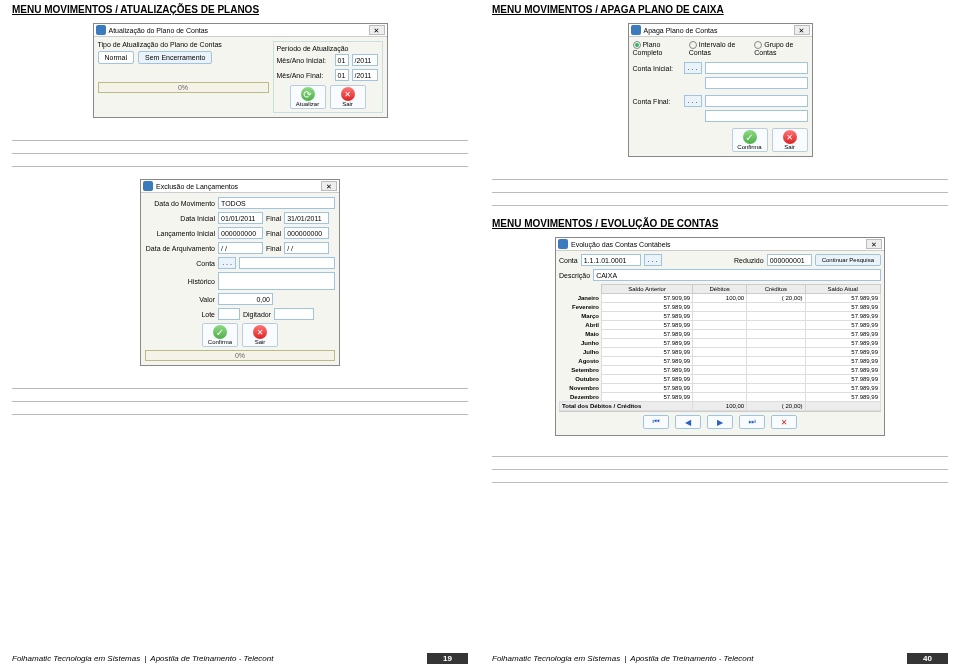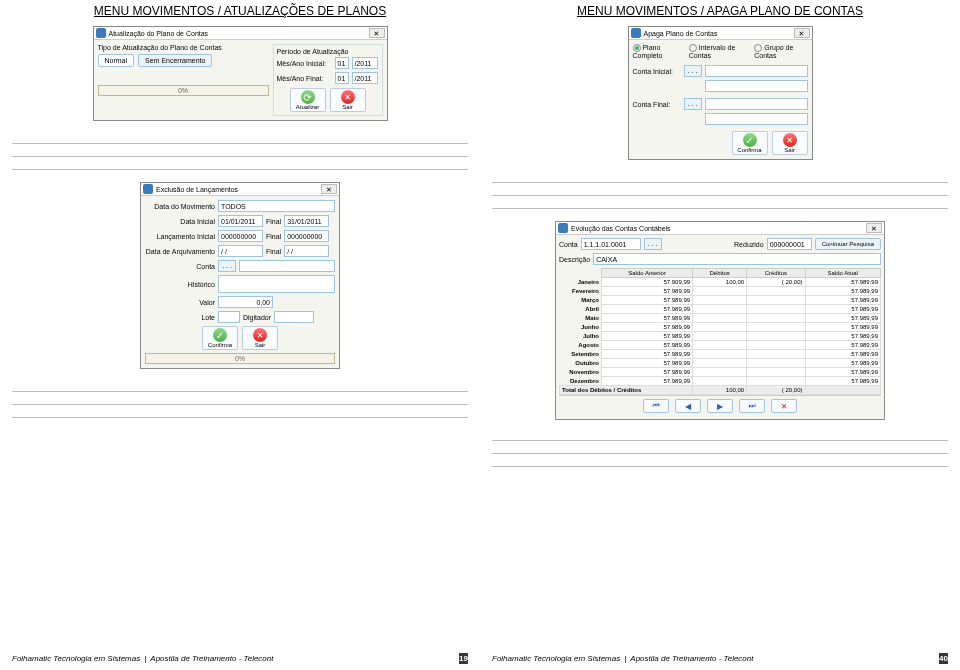--- a/index.html
+++ b/index.html
@@ -1,20 +1,20 @@
 <!DOCTYPE html>
 <html><head>
 <meta charset="utf-8">
 <style>
   * { box-sizing: border-box; margin: 0; padding: 0; }
   body { font-family: Arial, sans-serif; font-size: 8px; background: #fff; width: 960px; height: 670px; position: relative; }
   .page { position: absolute; width: 480px; height: 670px; padding: 4px 12px; }
   .page-left { left: 0; }
   .page-right { left: 480px; }
-  .section-title { font-size: 12px; font-weight: normal; text-decoration: underline; margin-bottom: 8px; text-align: center; }
+  .section-title { font-size: 10px; font-weight: bold; text-decoration: underline; margin-bottom: 8px; }
   .dialog { border: 1px solid #888; background: #f5f5f0; font-size: 7px; margin-bottom: 10px; position: relative; }
   .dialog-sm { width: 295px; margin: 0 auto 10px; }
   .dialog-lg { width: 325px; margin: 0 0 10px; }
   .titlebar { display: flex; align-items: center; background: #fff; border-bottom: 1px solid #ccc; padding: 1px 2px; font-size: 7px; }
   .titlebar .icon-app { width: 10px; height: 10px; background: #3a7abd; border-radius: 2px; margin-right: 3px; }
   .titlebar .spacer { flex: 1; }
   .titlebar .close-x { width: 16px; height: 10px; border: 1px solid #bbb; background: #eee; text-align: center; line-height: 9px; font-size: 7px; }
   .dlg-body { padding: 4px; }
   .row { display: flex; align-items: center; gap: 3px; margin-bottom: 3px; }
   .lbl { font-size: 7px; white-space: nowrap; }
@@ -25,21 +25,21 @@
   .progress { height: 11px; border: 1px solid #bb8; background: #f5f3e8; display: flex; align-items: center; justify-content: center; font-size: 7px; color: #666; }
   .btn-icon { width: 36px; border: 1px solid #bcd; border-radius: 2px; padding: 1px; display: flex; flex-direction: column; align-items: center; font-size: 6px; background: #f8fcff; }
   .btn-icon .circ-g { width: 14px; height: 14px; border-radius: 7px; background: linear-gradient(#8fd986,#4fb048); display:flex;align-items:center;justify-content:center;color:#fff;font-size:10px; }
   .btn-icon .circ-r { width: 14px; height: 14px; border-radius: 7px; background: linear-gradient(#f77,#d22); display:flex;align-items:center;justify-content:center;color:#fff;font-size:8px; }
   .radio { width: 8px; height: 8px; border-radius: 4px; border: 1px solid #888; display: inline-block; vertical-align: middle; position: relative; }
   .radio.checked::after { content:''; position:absolute; left:1px; top:1px; width:4px; height:4px; border-radius:2px; background:#2b6; }
   .dots-btn { width: 18px; height: 12px; border: 1px solid #a0c4de; background: #eaf3fa; font-size: 7px; text-align:center; line-height:10px; }
   .writing-lines { margin: 4px 0 12px; }
   .wl { border-bottom: 1px solid #bbb; height: 13px; }
   .footer { position: absolute; bottom: 6px; left: 12px; right: 12px; display: flex; align-items: center; font-size: 8px; gap: 4px; font-style: italic;}
-  .pg-badge { background: #353535; color: #fff; font-weight: bold; padding: 1px 0; font-style: normal;}
+  .pg-badge { background: #353535; color: #fff; font-weight: bold; padding: 1px 16px; font-style: normal;}
   
   .tbl { width: 100%; font-size: 6px; border-collapse: collapse; }
   .tbl th { background: #ececec; border: 1px solid #ccc; padding: 1px 2px; text-align: center; font-weight: normal;}
   .tbl td { border: 1px solid #ddd; padding: 1px 2px; text-align: right; background:#fff; }
   .tbl td.monthcell { text-align: right; font-weight: bold; background: #f5f5f0; border:none;}
   .tbl tr.totalrow td { background:#ececec; }
   .nav-bar { display:flex; justify-content:center; gap:6px; padding:3px; border-top:1px solid #ccc;}
   .nav-btn { width:26px; height:14px; border:1px solid #a0c4de; background:#f8fcff; border-radius:2px; display:flex; align-items:center; justify-content:center; font-size:8px; color:#2b60c4;}
   .nav-btn.red { color:#d22; }
 </style>
@@ -176,21 +176,21 @@
   <div class="footer">
     <span>Folhamatic Tecnologia em Sistemas</span>
     <span>|</span>
     <span>Apostila de Treinamento - Telecont</span>
     <span class="spacer" style="flex:1;"></span>
     <span class="pg-badge">19</span>
   </div>
 </div>
 
 <div class="page page-right">
-  <div class="section-title">MENU MOVIMENTOS / APAGA PLANO DE CONTAS</div>
+  <div class="section-title">MENU MOVIMENTOS / APAGA PLANO DE CAIXA</div>
 
   <div class="dialog" style="width:185px; margin:0 auto 10px;">
     <div class="titlebar">
       <span class="icon-app"></span>
       <span>Apaga Plano de Contas</span>
       <span class="spacer"></span>
       <span class="close-x">✕</span>
     </div>
     <div class="dlg-body">
       <div class="row" style="gap:6px;">
@@ -230,20 +230,21 @@
       </div>
     </div>
   </div>
 
   <div class="writing-lines">
     <div class="wl"></div>
       <div class="wl"></div>
       <div class="wl"></div>
   </div>
 
+  <div class="section-title">MENU MOVIMENTOS / EVOLUÇÃO DE CONTAS</div>
 
   <div class="dialog dialog-lg" style="width:330px;margin:0 auto 8px;">
     <div class="titlebar">
       <span class="icon-app"></span>
       <span>Evolução das Contas Contábeis</span>
       <span class="spacer"></span>
       <span class="close-x">✕</span>
     </div>
     <div class="dlg-body" style="padding:3px;">
       <div class="row">

